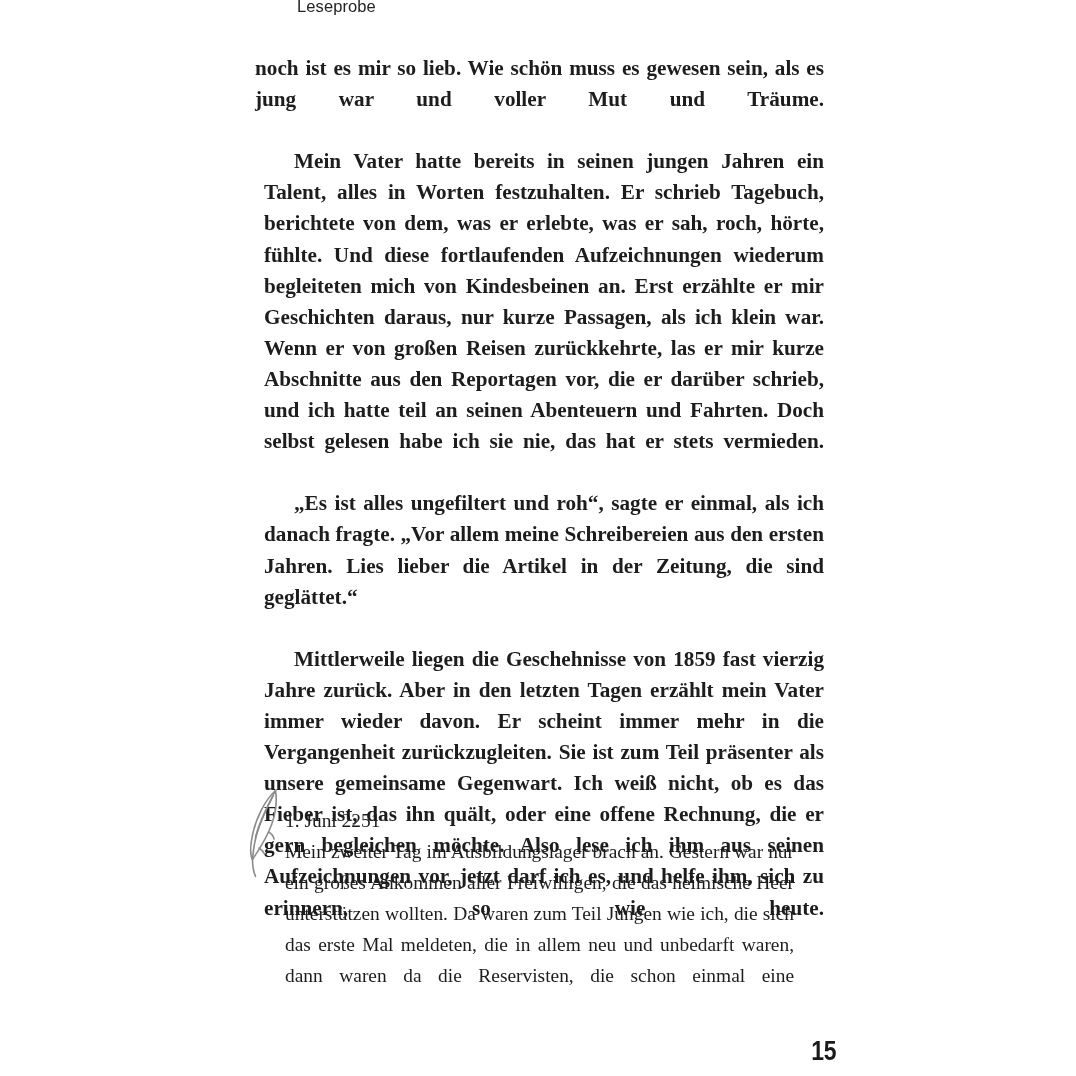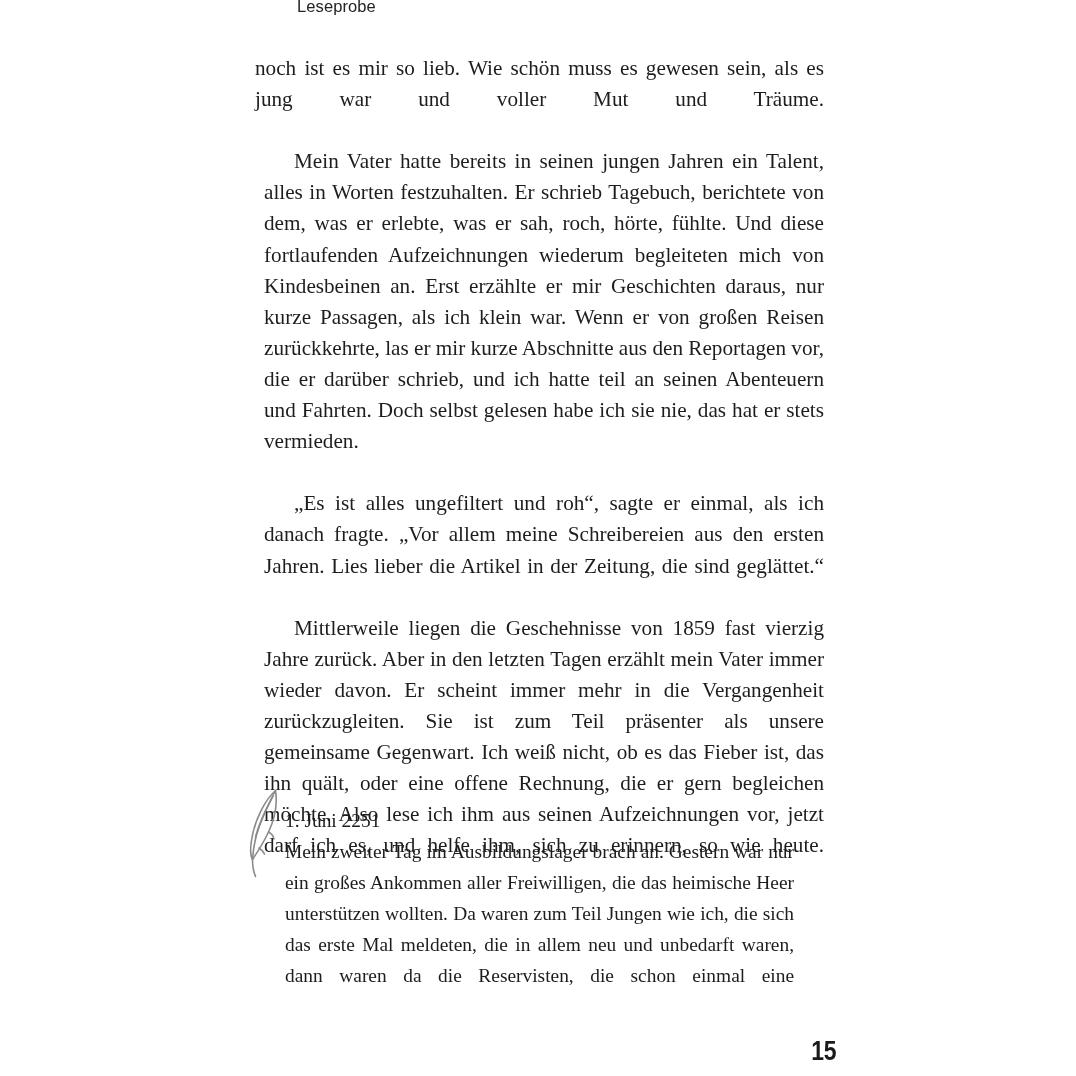--- a/index.html
+++ b/index.html
@@ -47,20 +47,21 @@
 
   p.body-par {
     margin: 0;
     font-size: 21.2px;
     line-height: 31.1px;
     text-align: justify;
     text-justify: inter-word;
     hyphens: manual;
     color: #1d1d1d;
     font-family: "Liberation Serif", "DejaVu Serif", serif;
+    font-weight: bold;
   }
   p.body-par + p.body-par {
     text-indent: 30px;
     margin-left: 9px;
   }
   p.body-par.no-indent {
     text-indent: 0;
   }
 
   

